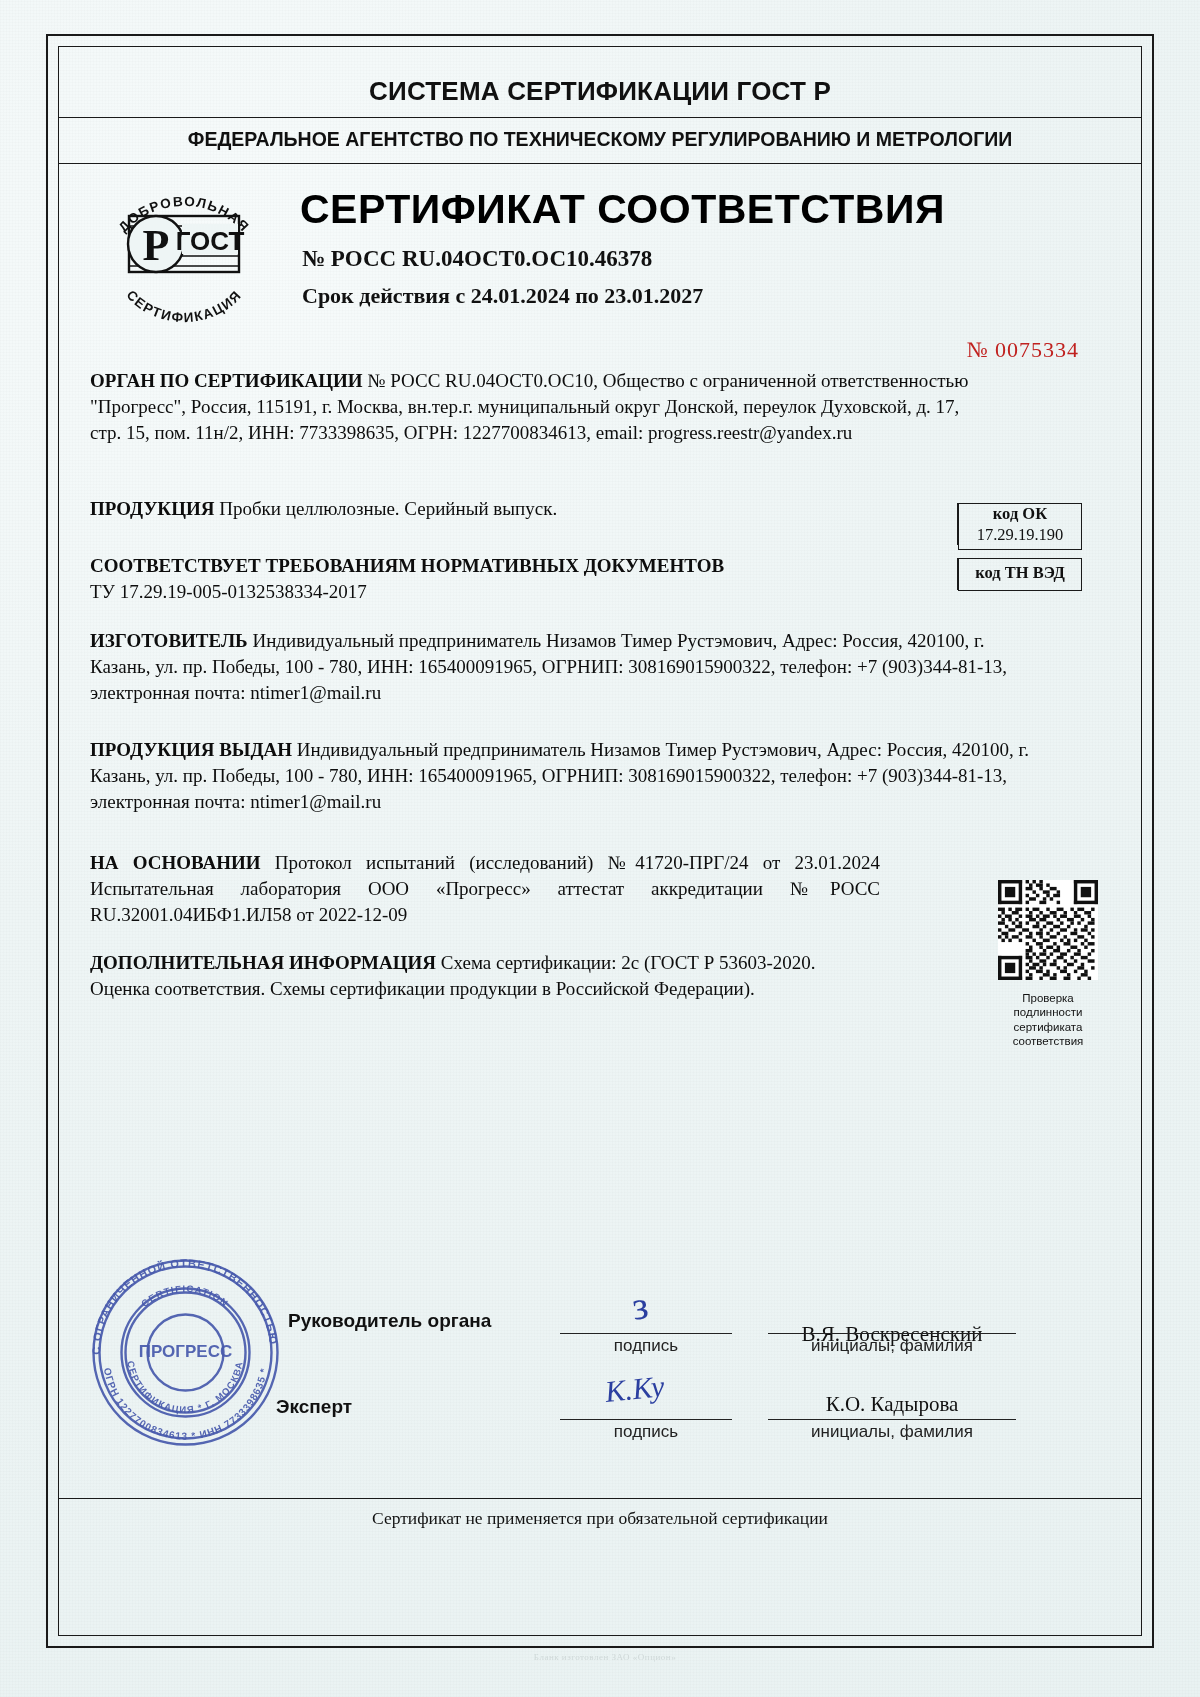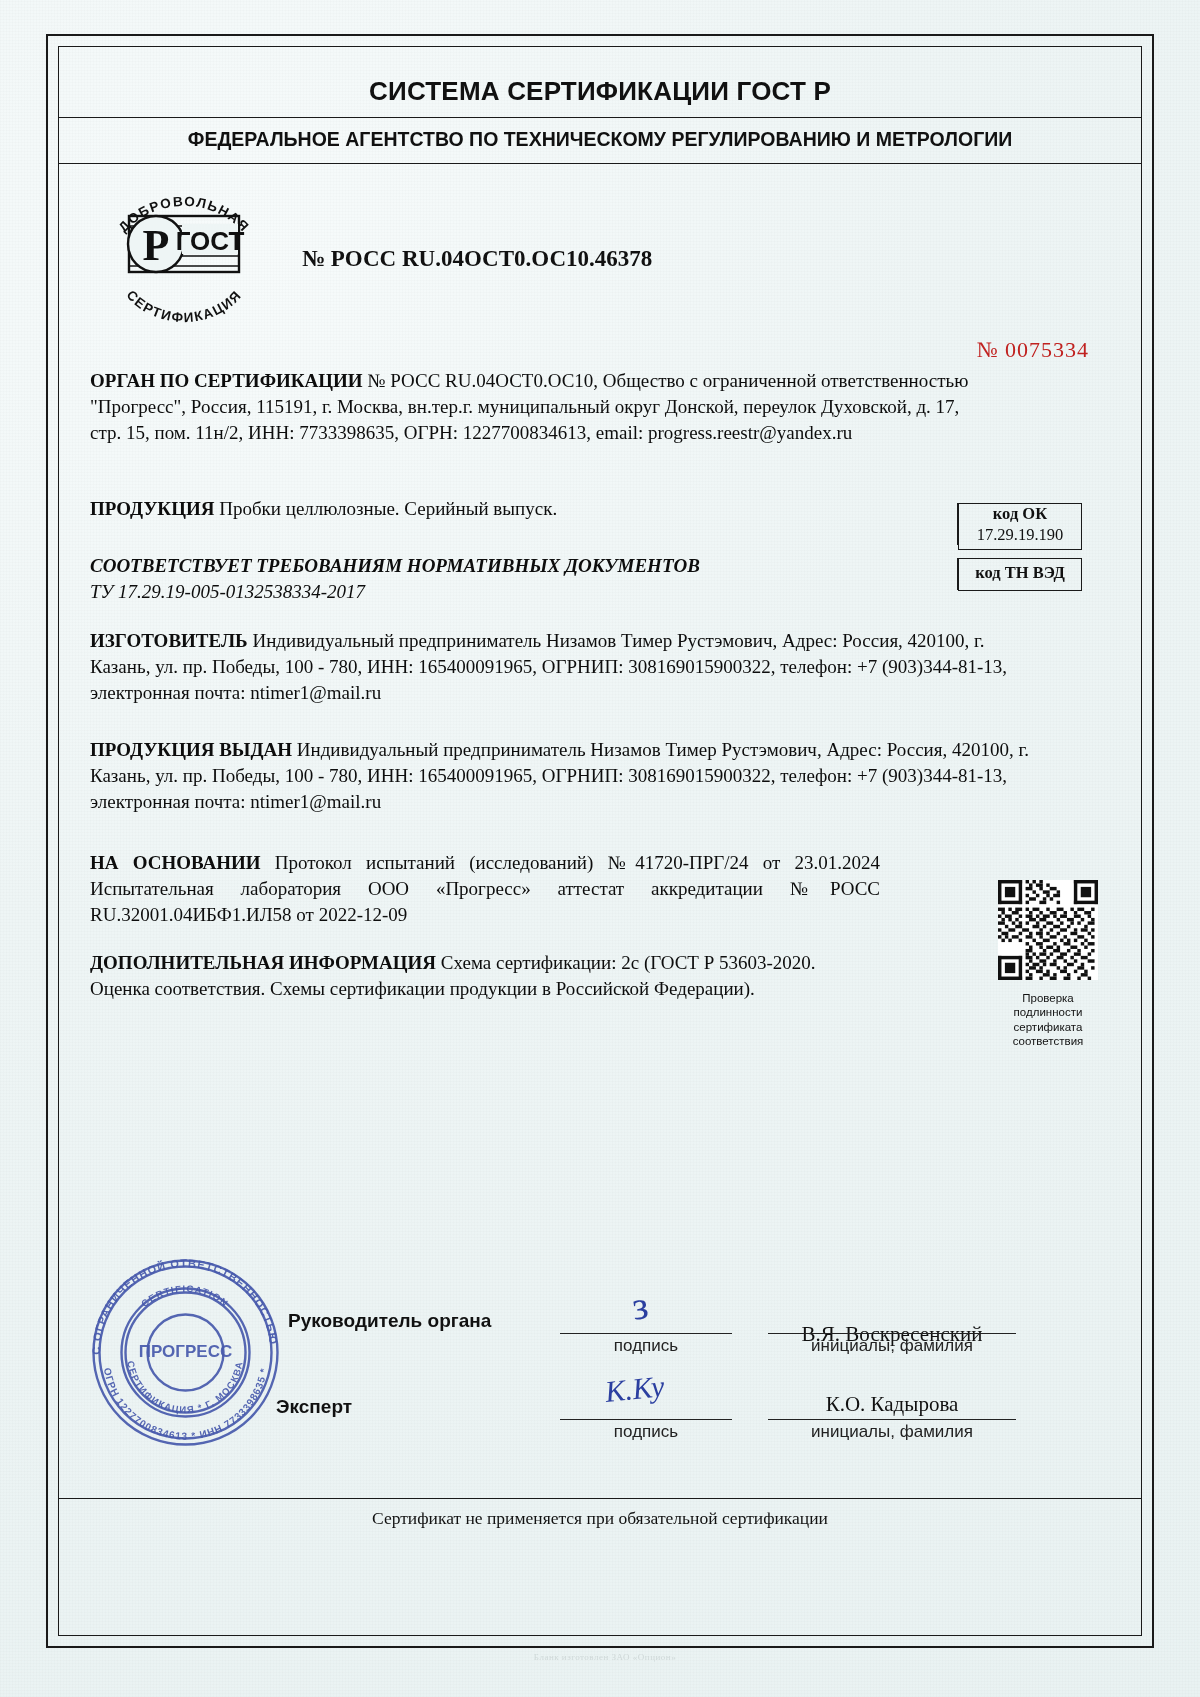--- a/index.html
+++ b/index.html
@@ -90,41 +90,41 @@
   .title-valid {
     position: absolute;
     left: 302px; top: 283px;
     font-family: "Liberation Serif", serif;
     font-weight: bold;
     font-size: 22px;
   }
 
   .blank-num {
     position: absolute;
-    right: 111px; top: 337px;
+    right: 121px; top: 337px;
     font-family: "Liberation Serif", serif;
     font-size: 22px;
     color: #c0211f;
     letter-spacing: 1px;
     margin-left: 28px;
   }
 
   
   .block {
     position: absolute;
     font-size: 19px;
     line-height: 1.38;
     color: #0d0d0d;
   }
   .block b, .lbl {
     font-weight: bold;
   }
   #org   { left: 90px; top: 368px; width: 900px; }
   #prod  { left: 90px; top: 496px; width: 760px; }
-  #norm  { left: 90px; top: 553px; width: 790px; font-style: italic; }
+  #norm  { left: 90px; top: 553px; width: 790px; }
   #maker { left: 90px; top: 628px; width: 950px; }
   #issued{ left: 90px; top: 737px; width: 950px; }
   #basis { left: 90px; top: 850px; width: 790px; text-align: justify; }
   #extra { left: 90px; top: 950px; width: 770px; }
 
   
   .code-box {
     position: absolute;
     right: 118px;
     width: 124px;
@@ -282,21 +282,23 @@
         <line x1="35" y1="76" x2="145" y2="76" stroke="#111" stroke-width="1.6"></line>
         <line x1="35" y1="86" x2="145" y2="86" stroke="#111" stroke-width="1.6"></line>
         <circle cx="62" cy="64" r="28" fill="#eef5f5" stroke="#111" stroke-width="2.4"></circle>
         <text x="62" y="80" font-family="Liberation Serif, serif" font-size="44" font-weight="bold" fill="#111" text-anchor="middle">Р</text>
         <rect x="88" y="44" width="56" height="30" fill="#eef5f5" stroke="none"></rect>
         <text x="116" y="70" font-family="Liberation Sans, sans-serif" font-size="26" font-weight="bold" fill="#111" text-anchor="middle">ГОСТ</text>
       </g>
     </svg>
   </div>
 
+  <div class="title-main">СЕРТИФИКАТ СООТВЕТСТВИЯ</div>
   <div class="title-num">№ РОСС RU.04ОСТ0.ОС10.46378</div>
+  <div class="title-valid">Срок действия с 24.01.2024 по 23.01.2027</div>
   <div class="blank-num">№ 0075334</div>
 
   <div class="block" id="org">
     <span class="lbl">ОРГАН ПО СЕРТИФИКАЦИИ</span>
     <span>№ РОСС RU.04ОСТ0.ОС10, Общество с ограниченной ответственностью "Прогресс", Россия, 115191, г. Москва, вн.тер.г. муниципальный округ Донской, переулок Духовской, д. 17, стр. 15, пом. 11н/2, ИНН: 7733398635, ОГРН: 1227700834613, email: progress.reestr@yandex.ru</span>
   </div>
 
   <div class="block" id="prod">
     <span class="lbl">ПРОДУКЦИЯ</span>
     <span>Пробки целлюлозные. Серийный выпуск.</span>

